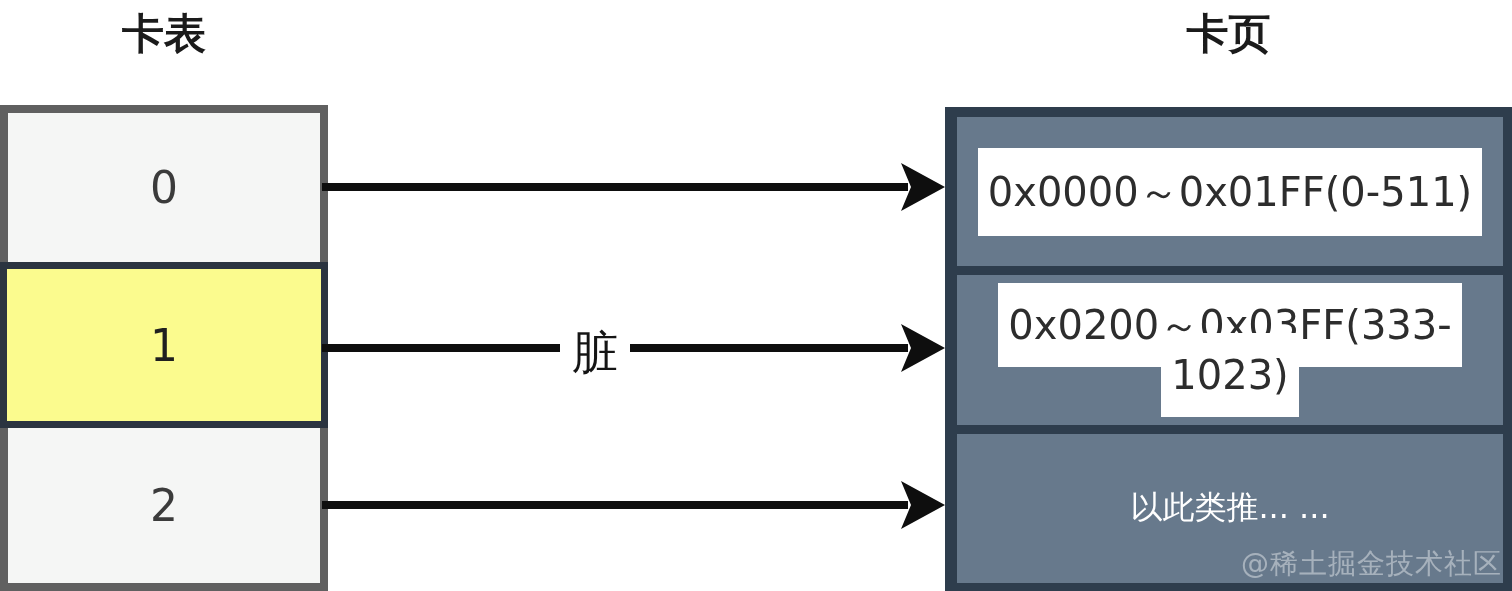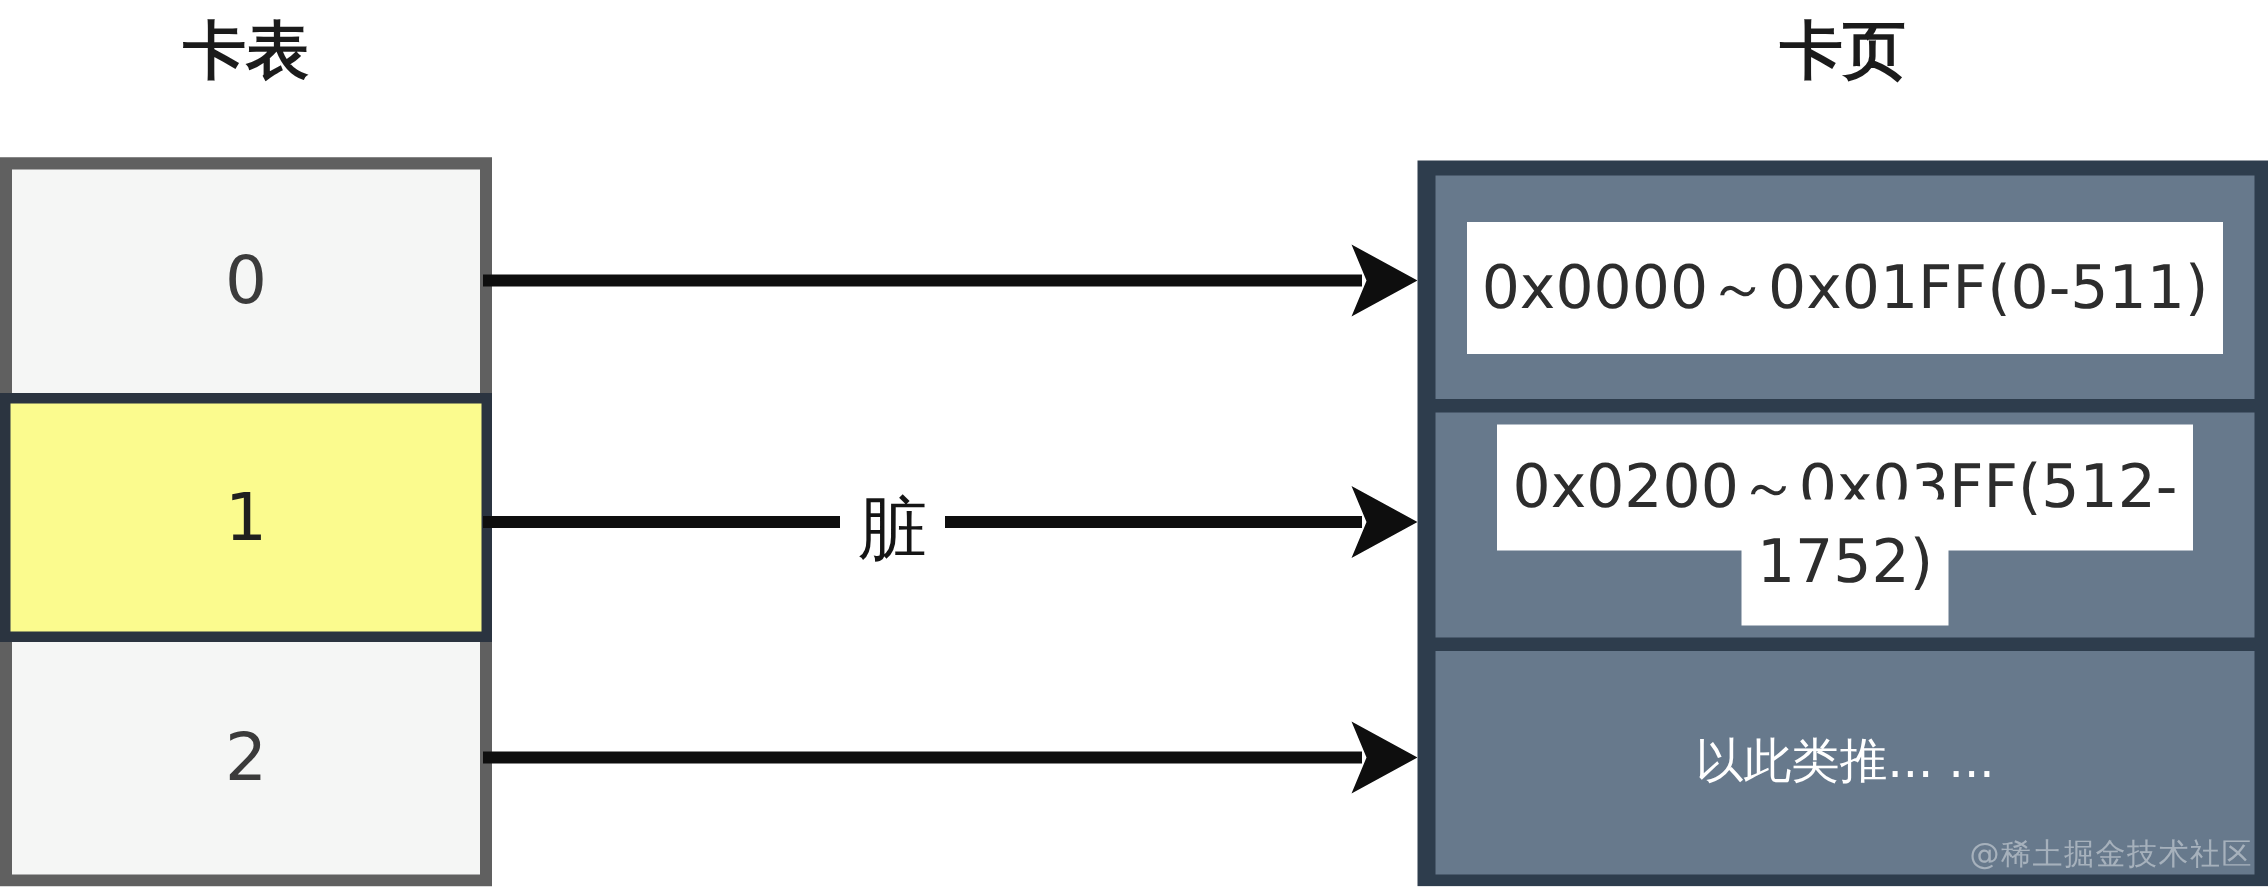--- a/index.html
+++ b/index.html
@@ -62,21 +62,21 @@
     background:#ffffff; color:#2d2d2d; font-size:40px; font-weight:500;
     padding:19px 10px; line-height:1.25; white-space:nowrap;
     box-decoration-break:clone; -webkit-box-decoration-break:clone;
   }
   .cp-wrap { width:470px; margin:0 auto; text-align:center; }
   .cp-wrap .hl-text { white-space:normal; }
   .plain-text { color:#ffffff; font-size:32px; font-weight:500; }
 
   .watermark {
     position:absolute; right:10px; bottom:8px;
-    font-size:20px; color:rgba(255,255,255,0.42); letter-spacing:1px;
+    font-size:28px; color:rgba(255,255,255,0.42); letter-spacing:1px;
   }
 </style>
 </head>
 <body>
 
 <div class="canvas">
 
   <div class="title title-left">卡表</div>
   <div class="title title-right">卡页</div>
 
@@ -108,21 +108,21 @@
   </svg>
 
   <div class="dirty-label">脏</div>
 
   <div class="card-pages">
     <div class="cp-cell">
       <span class="hl-text">0x0000～0x01FF(0-511)</span>
     </div>
     <div class="cp-cell">
       <div class="cp-wrap">
-        <span class="hl-text">0x0200～0x03FF(512-1752)</span>
+        <span class="hl-text">0x0200～0x03FF(333-1023)</span>
       </div>
     </div>
     <div class="cp-cell">
       <span class="plain-text">以此类推... ...</span>
     </div>
     <div class="watermark">@稀土掘金技术社区</div>
   </div>
 
 </div>
 

